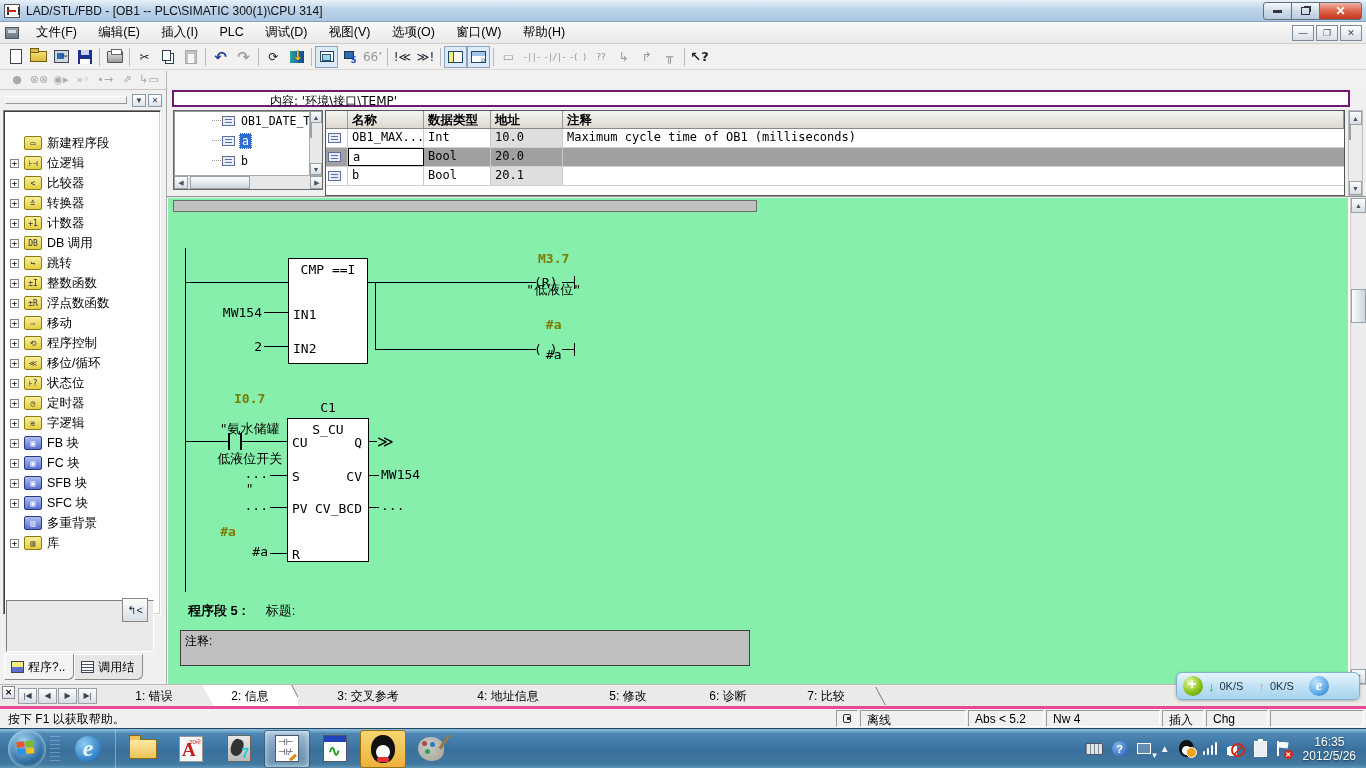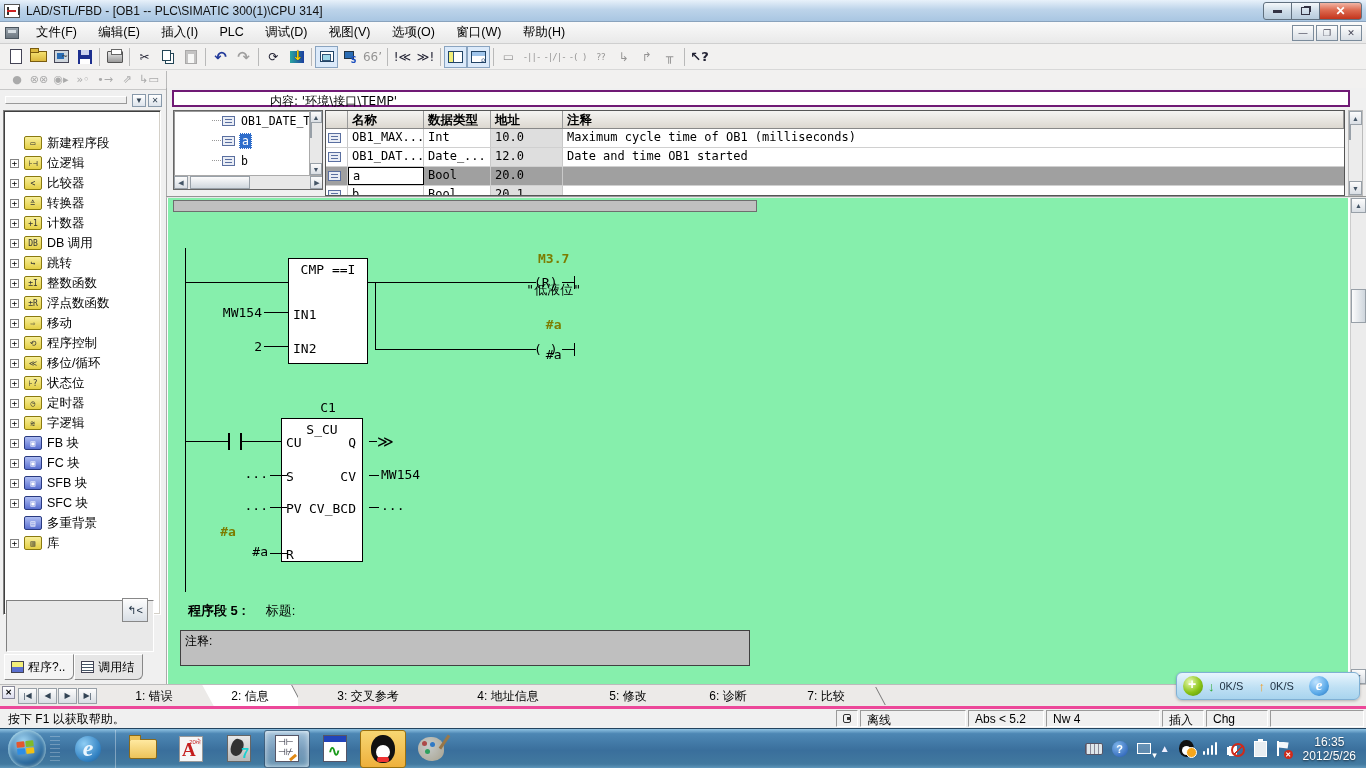--- a/index.html
+++ b/index.html
@@ -742,29 +742,20 @@
         <div class="drow">
           <span class="dcell c-ico">
             <span class="dtree-ico"></span>
           </span>
           <span class="dcell c-name">OB1_MAX...</span>
           <span class="dcell c-type">Int</span>
           <span class="dcell c-addr">10.0</span>
           <span class="dcell c-comment">Maximum cycle time of OB1 (milliseconds)</span>
         </div>
 
-        <div class="drow">
-          <span class="dcell c-ico">
-            <span class="dtree-ico"></span>
-          </span>
-          <span class="dcell c-name">OB1_DAT...</span>
-          <span class="dcell c-type">Date_...</span>
-          <span class="dcell c-addr">12.0</span>
-          <span class="dcell c-comment">Date and time OB1 started</span>
-        </div>
 
         <div class="drow sel">
           <span class="dcell c-ico">
             <span class="dtree-ico"></span>
           </span>
           <span class="dcell c-name">a</span>
           <span class="dcell c-type">Bool</span>
           <span class="dcell c-addr">20.0</span>
           <span class="dcell c-comment"></span>
         </div>
@@ -818,27 +809,33 @@
   <div class="wire" style="left:406px;top:78px;width:1px;height:13px;"></div>
 
   <div class="lbl ctr" style="left:300px;top:104px;width:140px;">
     <span class="olive">#a</span><br>
     <span>#a</span>
   </div>
   <span class="lbl" style="left:366px;top:144px;">( )</span>
   <div class="wire" style="left:394px;top:151px;width:12px;height:1px;"></div>
   <div class="wire" style="left:406px;top:145px;width:1px;height:13px;"></div>
 
+  <div class="lbl ctr" style="left:0px;top:178px;width:132px;line-height:15px;">
+    <span class="olive">I0.7</span><br>
+    <span>"氨水储罐</span><br>
+    <span>低液位开关</span><br>
+    <span>"</span>
+  </div>
   <div class="wire" style="left:18px;top:243px;width:42px;height:1px;"></div>
   <div class="wire" style="left:60px;top:235px;width:2px;height:17px;"></div>
   <div class="wire" style="left:72px;top:235px;width:2px;height:17px;"></div>
   <div class="wire" style="left:74px;top:243px;width:45px;height:1px;"></div>
 
   <span class="lbl ctr" style="left:119px;top:202px;width:82px;">C1</span>
-  <div class="lblock" style="left:113px;top:220px;width:82px;height:144px;">
+  <div class="lblock" style="left:119px;top:220px;width:82px;height:144px;">
     <span class="btitle">S_CU</span>
     <span class="bport" style="left:4px;top:16px;">CU</span>
     <span class="bport" style="left:4px;top:50px;">S</span>
     <span class="bport" style="left:4px;top:82px;">PV</span>
     <span class="bport" style="left:4px;top:128px;">R</span>
     <span class="bport" style="right:6px;top:16px;">Q</span>
     <span class="bport" style="right:6px;top:50px;">CV</span>
     <span class="bport" style="right:6px;top:82px;">CV_BCD</span>
   </div>
 

